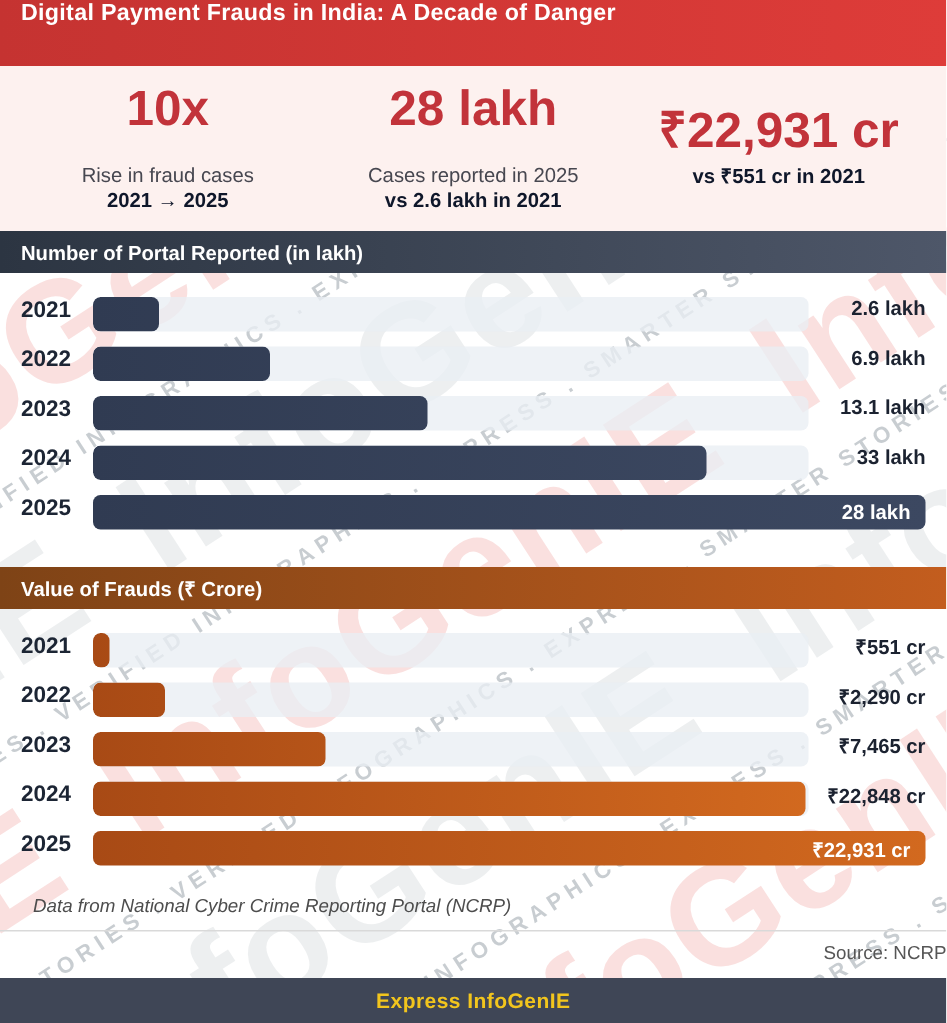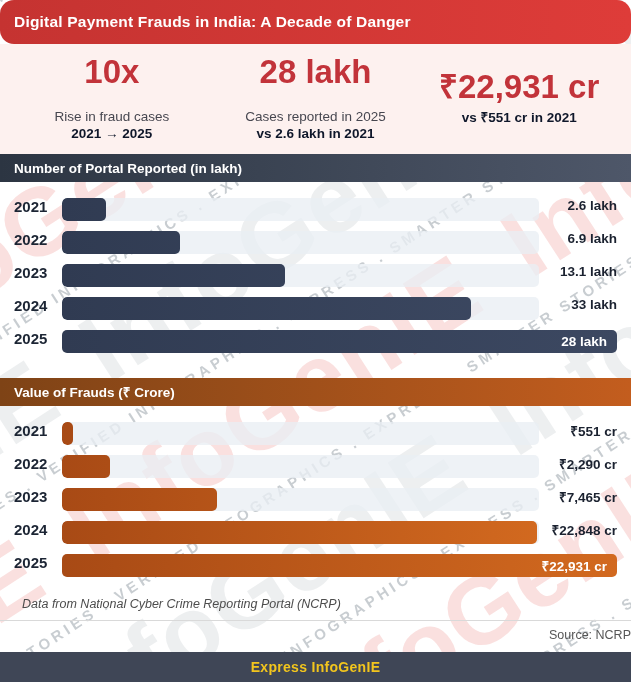--- a/index.html
+++ b/index.html
@@ -14,22 +14,22 @@
   .wm-rot { position:absolute; left:-45%; top:-40%; width:220%; height:220%;
             transform:rotate(-33deg); }
   .wm-big { font-size:96px; font-weight:bold; white-space:nowrap; letter-spacing:2px;
             color:rgba(225,62,58,0.16); line-height:1.05; }
   .wm-big.alt { color:rgba(130,140,152,0.14); }
   .wm-small { font-size:15px; font-weight:bold; white-space:nowrap; letter-spacing:4px;
               color:rgba(95,107,120,0.34); padding:14px 0 10px 30px; }
   
   .layer { position:relative; z-index:2; }
   
-  .topbar { height:44px; display:flex; align-items:center; padding:0 14px;
-            background:linear-gradient(90deg,#c53331,#de3c39);border-radius:14px; }
+  .topbar { height:44px; display:flex; padding:0 14px;
+            background:linear-gradient(90deg,#c53331,#de3c39); }
   .topbar h1 { color:#ffffff; font-size:15.5px; font-weight:bold; letter-spacing:0.2px; }
   
   .stats { height:110px; background:#fdf1ef; display:flex; align-items:center;
            justify-content:space-around; padding:8px 10px 12px; }
   .stat { text-align:center; flex:1; }
   .stat .big { font-size:33px; font-weight:bold; color:#c2333a; line-height:1.15; }
   .stat .lbl { font-size:13.5px; color:#474750; margin-top:19px; }
   .stat .sub { font-size:13.5px; font-weight:bold; color:#0f172a; margin-top:2px; }
   
   .sect { height:28px; display:flex; align-items:center; padding:0 14px;

